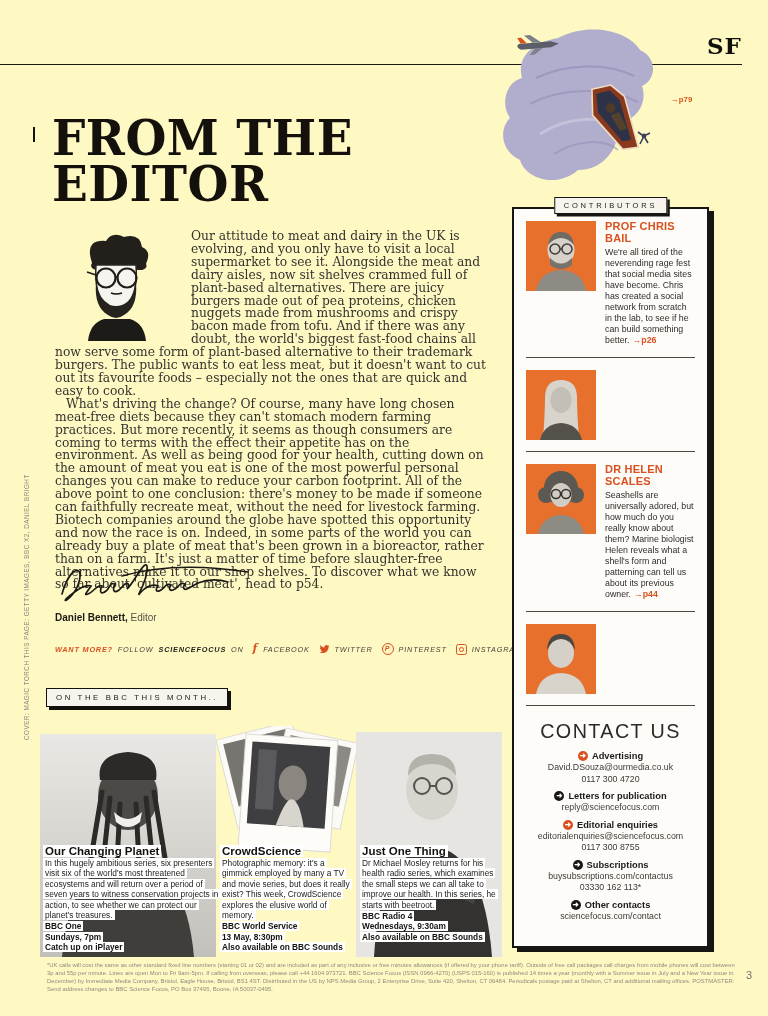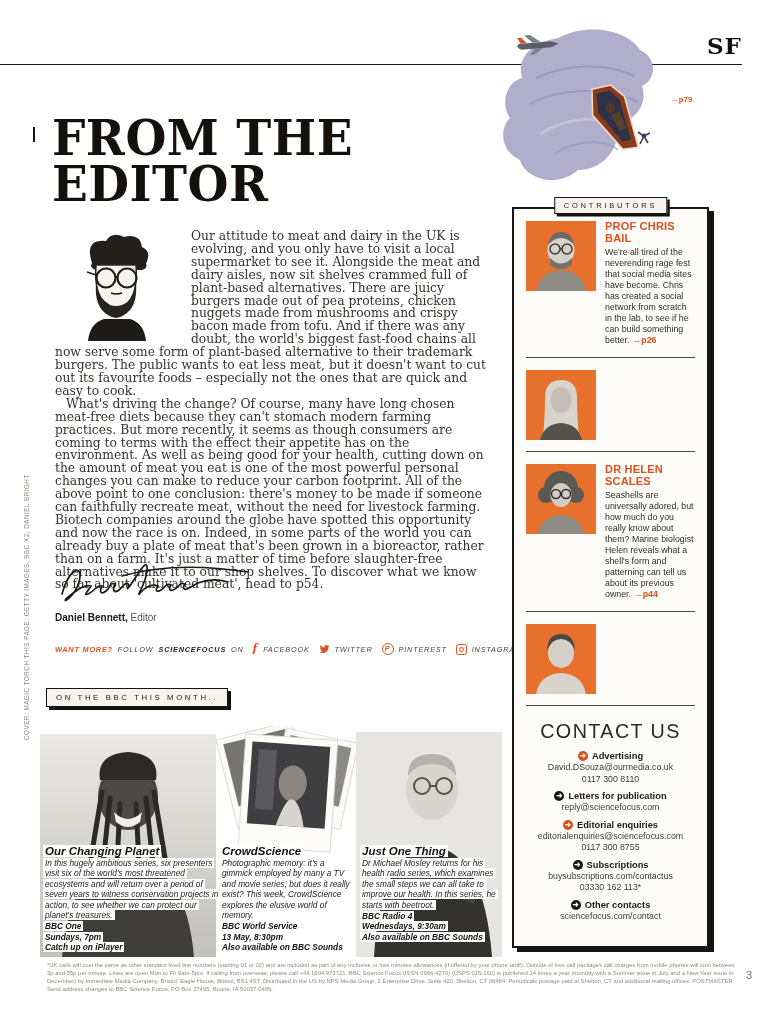--- a/index.html
+++ b/index.html
@@ -1,16 +1,16 @@
 <!DOCTYPE html>
 <html><head>
 <meta charset="utf-8">
 <style>
   html,body{margin:0;padding:0;background:#d9d7cf;}
-  .page{position:relative;width:768px;height:1016px;background:#ffffff;overflow:hidden;
+  .page{position:relative;width:768px;height:1016px;background:#fef9c3;overflow:hidden;
         font-family:"Liberation Sans",sans-serif;color:#2c2a26;}
   
   .top-rule{position:absolute;left:0;top:64px;width:742px;height:1px;background:#1b1916;}
   .sf-logo{position:absolute;left:707px;top:32px;font-family:"DejaVu Serif",serif;font-weight:bold;
            font-size:23px;letter-spacing:1px;color:#12100c;}
   .hero-illo{position:absolute;left:496px;top:18px;width:196px;height:200px;}
   .teaser{position:absolute;left:671px;top:94px;width:76px;font-size:7.8px;line-height:10.2px;color:#3b3934;}
   .teaser .pref{display:block;color:#d8511f;font-weight:bold;margin-top:1px;}
   .margin-tick{position:absolute;left:33px;top:127px;width:2px;height:15px;background:#14120f;}
   
@@ -55,21 +55,21 @@
                justify-content:center;gap:4px;margin-top:5px;line-height:12px;}
   .entry-line{font-size:8.8px;color:#3c3a36;line-height:11.5px;}
   .arrow-dot{display:inline-block;width:10px;height:10px;border-radius:50%;color:#fff;font-size:7.5px;
              line-height:10px;text-align:center;flex:none;}
   .arrow-dot.orange{background:#d8511f;}
   .arrow-dot.black{background:#171614;}
   
   .bbc-label{position:absolute;left:46px;top:688px;background:#f6f4ec;border:1.5px solid #14120f;
              box-shadow:3px 3px 0 #14120f;padding:4px 9px;font-size:7.8px;letter-spacing:2.6px;color:#232119;white-space:nowrap;}
   .photo{position:absolute;}
-  .bbc-cap{position:absolute;z-index:5;font-style:italic;}
+  .bbc-cap{position:absolute;z-index:5;}
   .cap-title{font-size:11.5px;font-weight:bold;color:#13110e;margin-bottom:1px;}
   .cap-desc{font-size:8.3px;line-height:10.4px;color:#23211e;margin-bottom:1px;}
   .cap-meta{font-size:8.3px;line-height:10.4px;font-weight:bold;color:#13110e;}
   .strip{background:#fff;padding:0 2px;box-decoration-break:clone;-webkit-box-decoration-break:clone;}
   
   .vcredit{position:absolute;left:23px;top:450px;height:290px;writing-mode:vertical-rl;transform:rotate(180deg);
            font-size:6.3px;letter-spacing:0.5px;color:#8b8880;white-space:nowrap;}
   .fineprint{position:absolute;left:47px;top:961px;width:694px;font-size:5.9px;line-height:8.1px;color:#8e8b83;}
   .pagenum{position:absolute;right:16px;top:969px;font-size:11px;color:#75726b;}
 </style>
@@ -224,21 +224,21 @@
 
     <div class="contact">
       <div class="contact-title">CONTACT US</div>
 
       <div>
         <div class="entry-label">
             <span class="arrow-dot orange">➜</span>
             <span>Advertising</span>
           </div>
         <div class="entry-line">David.DSouza@ourmedia.co.uk</div>
-        <div class="entry-line">0117 300 8110</div>
+        <div class="entry-line">0117 300 4720</div>
       </div>
       <div>
         <div class="entry-label">
             <span class="arrow-dot black">➜</span>
             <span>Letters for publication</span>
           </div>
         <div class="entry-line">reply@sciencefocus.com</div>
       </div>
       <div>
         <div class="entry-label">

